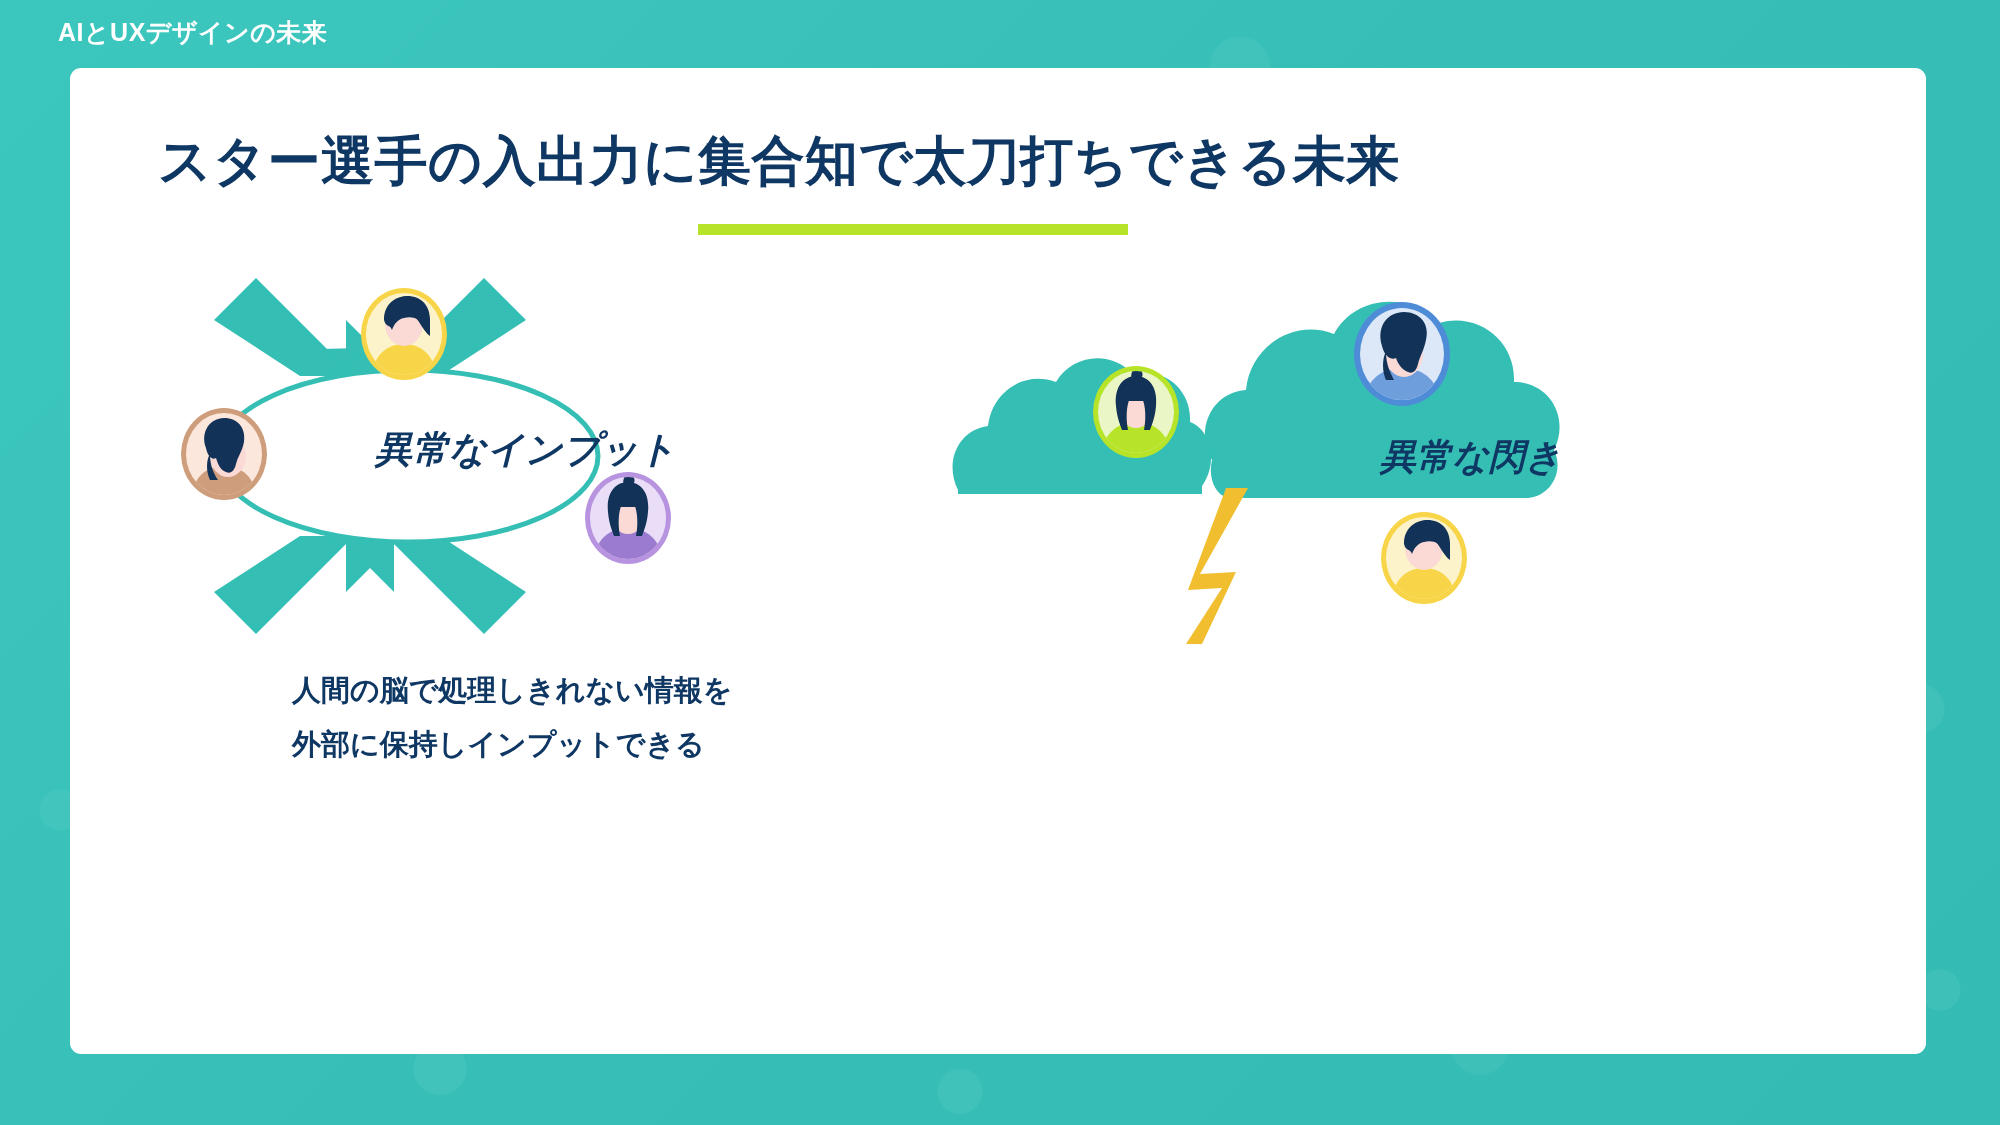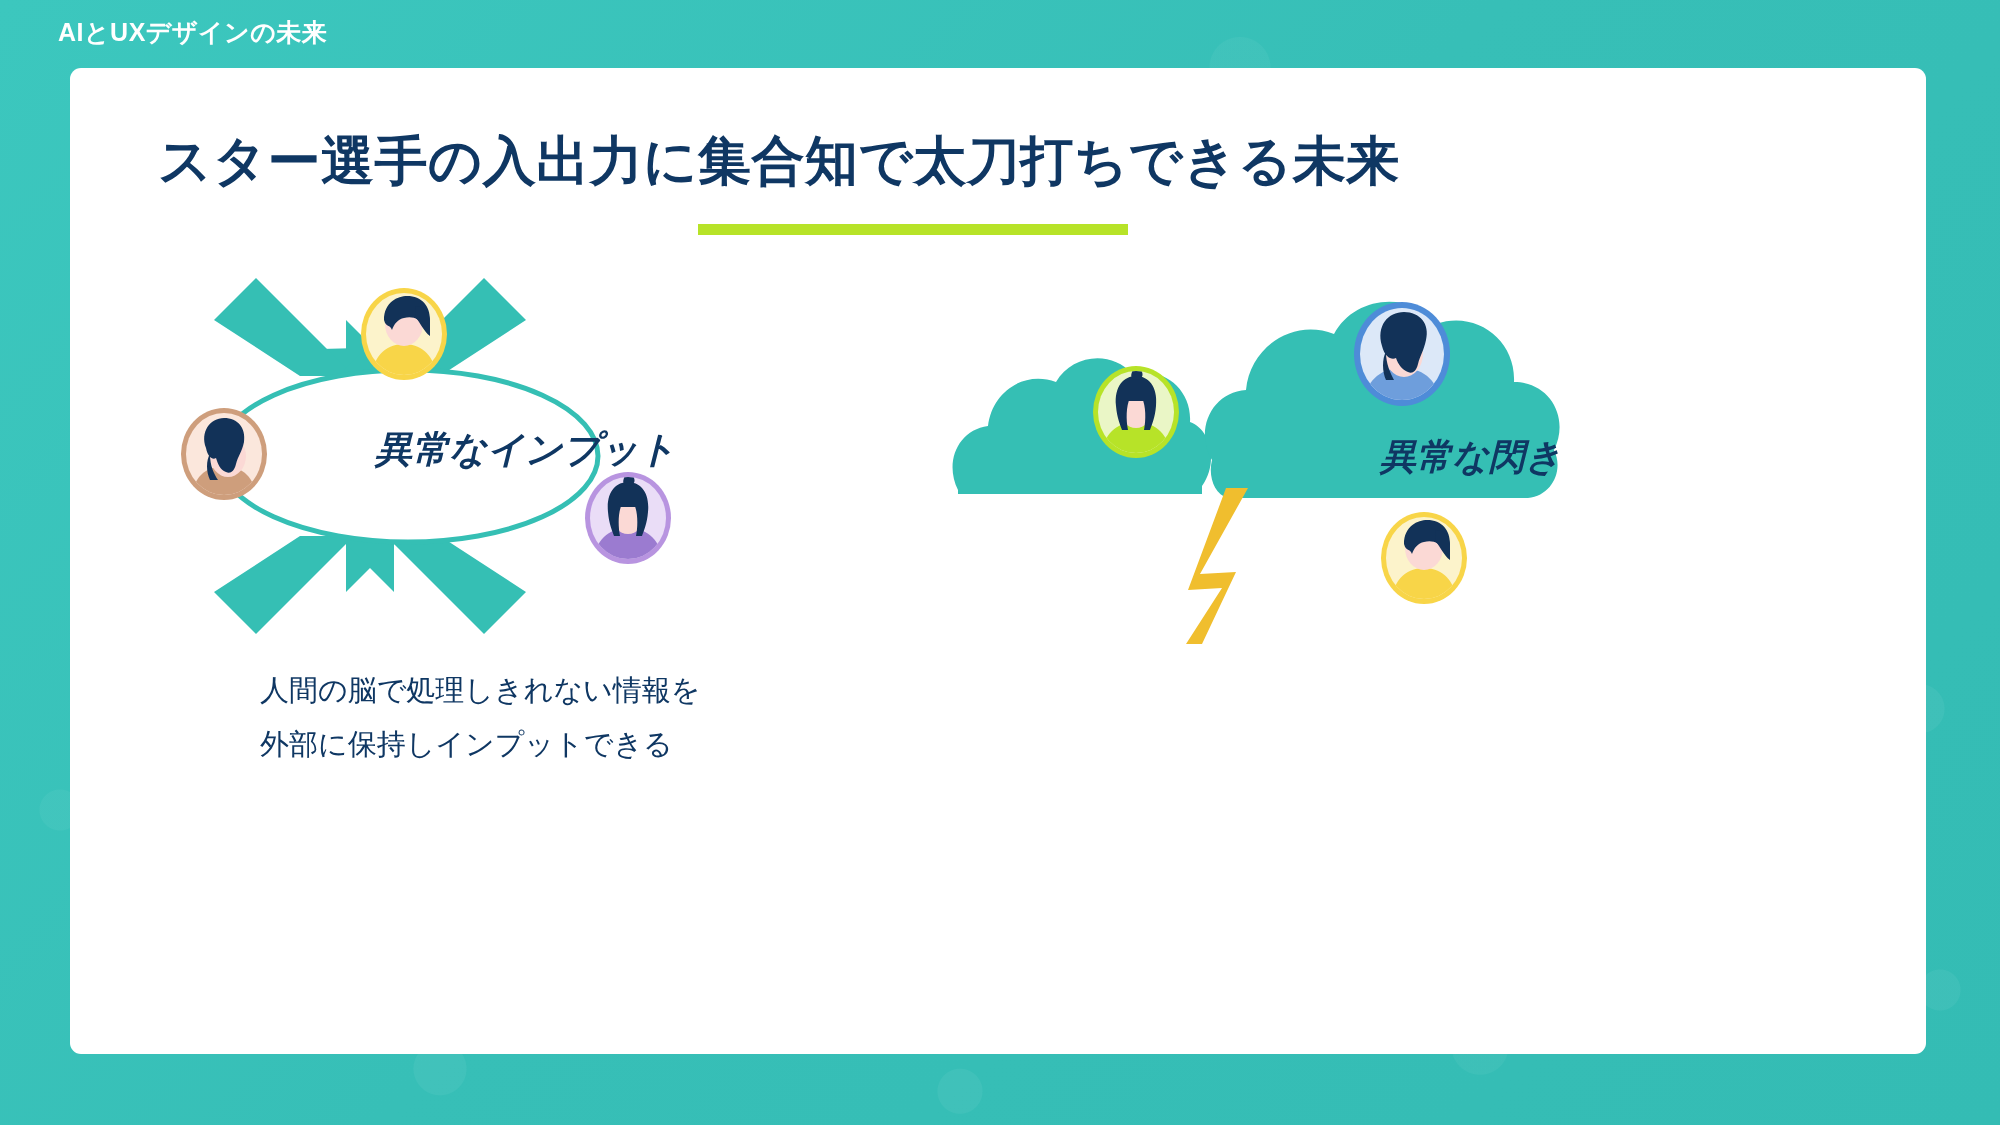--- a/index.html
+++ b/index.html
@@ -56,22 +56,23 @@
 
   
   .panel{ position:absolute;font-style:italic; }
   #panel-left { left:120px; top:190px;  width:720px; height:560px; }
   #panel-right{ left:880px; top:190px;  width:900px; height:560px; }
 
   .panel-graphic{ position:absolute; inset:0; }
 
   .caption{
     position:absolute;
-    color:#0F3763; font-size:29px; font-weight:400; line-height:1.85;
+    color:#0F3763; font-size:29px; font-weight:700; line-height:1.85;
     white-space:nowrap;
+    margin-left:32px;
   }
   #caption-left { left:190px; top:596px; }
   #caption-right{ left:818px; top:608px; }
 
   
   .graphic-label{
     position:absolute;
     color:#0F3763; font-weight:700; white-space:nowrap;
   }
   #label-input { left:185px; top:167px; font-size:37px; }

